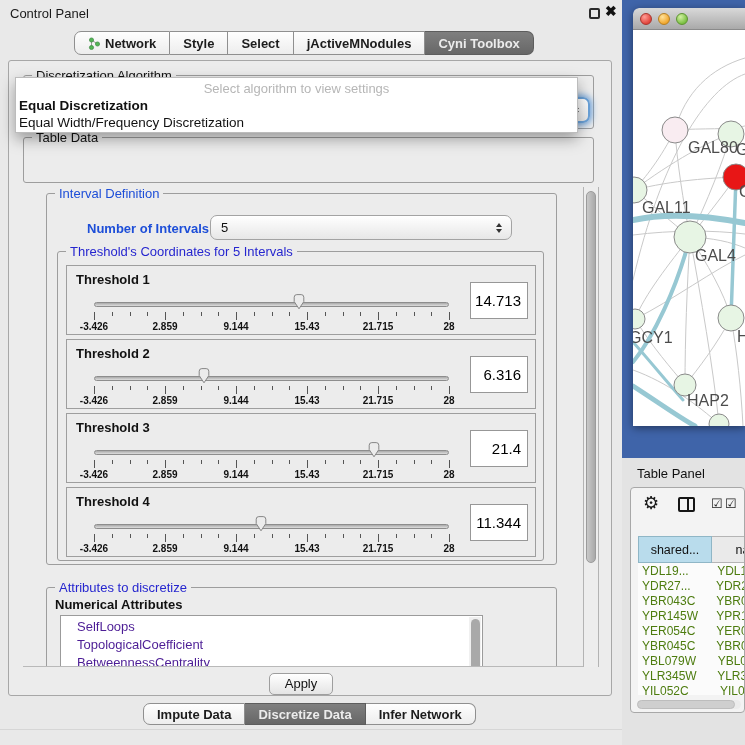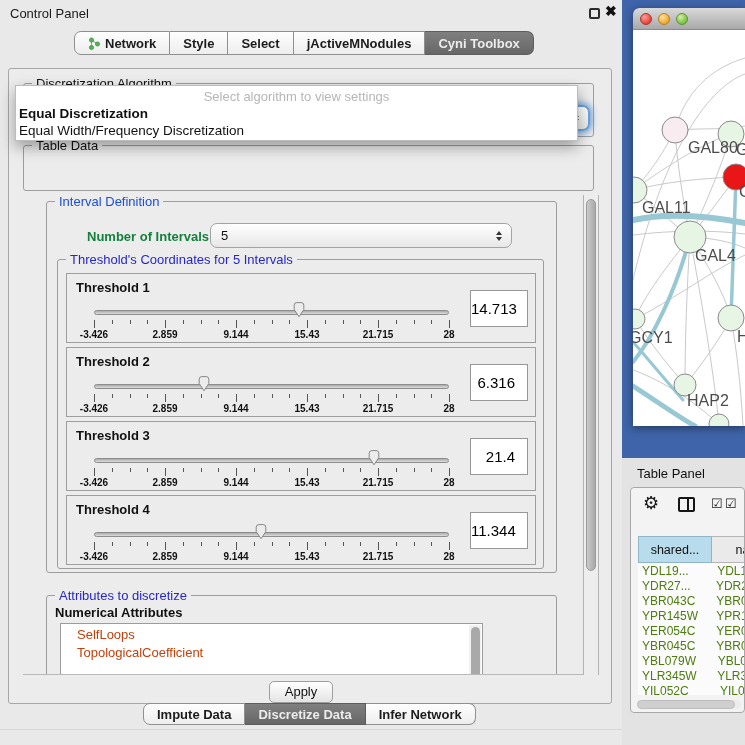--- a/index.html
+++ b/index.html
@@ -15,21 +15,21 @@
   .tabbar{position:absolute;display:flex;height:24px}
   #top-tabs{left:74px;top:31px}
   #bottom-tabs{left:143px;top:703px;height:22px}
   .seg{display:flex;align-items:center;gap:5px;padding:0 13px;background:linear-gradient(#fefefe,#ededed);
        border:1px solid #8f8f8f;border-left:none;font-size:13px;font-weight:700;color:#1c1c1c;white-space:nowrap}
   .seg:first-child{border-left:1px solid #8f8f8f;border-radius:7px 0 0 7px}
   .seg:last-child{border-radius:0 7px 7px 0}
   .seg.sel{background:linear-gradient(#7f7f7f,#676767);color:#ececec;border-color:#5d5d5d}
   .tabicon{display:flex;align-items:center}
 
-  #cp-content{position:absolute;left:8px;top:68px;width:604px;height:636px;background:#ececec;
+  #cp-content{position:absolute;left:8px;top:60px;width:604px;height:636px;background:#ececec;
               border:1px solid #a7a7a7;border-radius:3px}
 
   .grp{position:absolute;border:1px solid #9d9d9d;border-radius:3px}
   .glab{position:absolute;top:-8px;left:8px;background:#ececec;padding:0 4px;font-size:13px;color:#111;white-space:nowrap}
   .glab.green{color:#1d4ed8}
   .glab.blue{color:#2626cf}
 
   .combo{position:absolute;border:1px solid #a3a3a3;border-radius:7px;background:linear-gradient(#ffffff,#e7e7e7);
          font-size:13px;color:#111;display:flex;align-items:center;padding-left:10px;box-shadow:inset 0 1px 0 #fff}
   .combo.focus{border:2px solid #6aa1d8;box-shadow:0 0 6px 2px rgba(80,145,215,.8)}
@@ -49,26 +49,26 @@
 
   .thr{position:absolute;left:8px;width:470px;height:70px;border:1px solid #9e9e9e;background:#ececec}
   .thr-lab{position:absolute;left:9px;top:6px;font-size:13px;font-weight:700;color:#111}
   .thr-track{position:absolute;left:27px;top:36px;width:355px;height:5px;border-radius:3px;border:1px solid #8d8d8d;
              background:linear-gradient(#a9a9a9,#dedede)}
   .thumb{position:absolute;top:27px;width:14px;height:17px}
   .tick{position:absolute;top:46px;width:1px;height:4px;background:#555}
   .tick.major{height:8px}
   .ticklab{position:absolute;top:55px;width:40px;text-align:center;font-size:10px;font-weight:700;color:#111}
   .thr-val{position:absolute;left:403px;top:16px;width:58px;height:37px;background:#fff;border:1px solid #979797;
-           font-size:15px;line-height:35px;text-align:right;padding-right:12px;color:#000}
+           font-size:15px;line-height:35px;text-align:right;padding-right:6px;color:#000}
 
   #attr-heading{position:absolute;left:8px;top:9px;font-size:13px;font-weight:700;color:#111}
   #attr-list{position:absolute;left:13px;top:27px;width:423px;height:82px;background:#fff;border:1px solid #9b9b9b;
              padding:2px 0 0 16px;overflow:hidden}
-  .attr-item{font-size:13px;line-height:18px;color:#c2410c}
+  .attr-item{font-size:13px;line-height:18px;color:#4c1d95}
   #attr-scroll{position:absolute;right:1px;top:1px;width:12px;height:80px;background:#f0f0f0}
   #attr-thumb{position:absolute;left:1.5px;top:2px;width:9px;height:62px;border-radius:5px;background:#a9a9a9}
 
   #apply-btn{position:absolute;left:260px;top:612px;width:64px;height:22px;border:1px solid #9e9e9e;border-radius:5px;
              background:linear-gradient(#ffffff,#e4e4e4);font-size:13px;color:#111;text-align:center;line-height:20px}
 
   #main-scroll{position:absolute;left:574px;top:126px;width:16px;height:480px;background:#ededed;
                border-left:1px solid #b3b3b3;border-right:1px solid #b3b3b3}
   #main-thumb{position:absolute;left:2px;top:4px;width:10px;height:372px;border-radius:6px;
               background:linear-gradient(90deg,#c9c9c9,#a9a9a9);border:1px solid #9b9b9b}
@@ -163,21 +163,21 @@
       </div>
 
       <div class="grp" style="left:14px;top:76px;width:571px;height:46px">
         <span class="glab">Table Data</span>
       </div>
 
       <div id="viewport">
 
         <div class="grp" style="left:23px;top:6px;width:511px;height:372px">
           <span class="glab green">Interval Definition</span>
-          <div style="position:absolute;left:40px;top:27px;font-size:13px;font-weight:700;color:#15803d">Number of Intervals</div>
+          <div style="position:absolute;left:40px;top:27px;font-size:13px;font-weight:700;color:#1d4ed8">Number of Intervals</div>
           <div class="combo" style="left:163px;top:21px;width:302px;height:25px">
             <span>5</span>
             <span class="spin">
                 <i class="up"></i>
                 <i class="dn"></i>
               </span>
           </div>
           <div class="grp" style="left:10px;top:57px;width:487px;height:310px;background:#ececec">
             <span class="glab blue">Threshold's Coordinates for 5 Intervals</span>
             <div id="thr-stack" style="position:absolute;left:0;top:0;width:100%;height:100%">
@@ -324,20 +324,21 @@
               </div>
           </div>
         </div>
 
         <div class="grp" style="left:23px;top:400px;width:511px;height:110px">
           <span class="glab blue">Attributes to discretize</span>
           <div id="attr-heading">Numerical Attributes</div>
           <div id="attr-list">
             <div class="attr-item">SelfLoops</div>
               <div class="attr-item">TopologicalCoefficient</div>
+              <div class="attr-item">BetweennessCentrality</div>
               <div id="attr-scroll">
               <div id="attr-thumb"></div>
             </div>
           </div>
         </div>
 
       </div>
 
       <div id="apply-btn">Apply</div>
 

